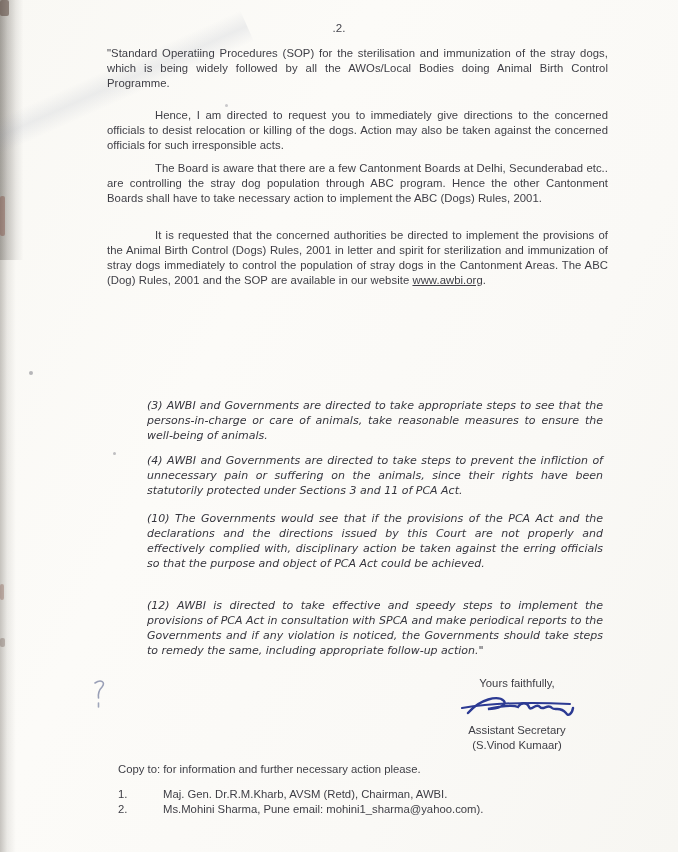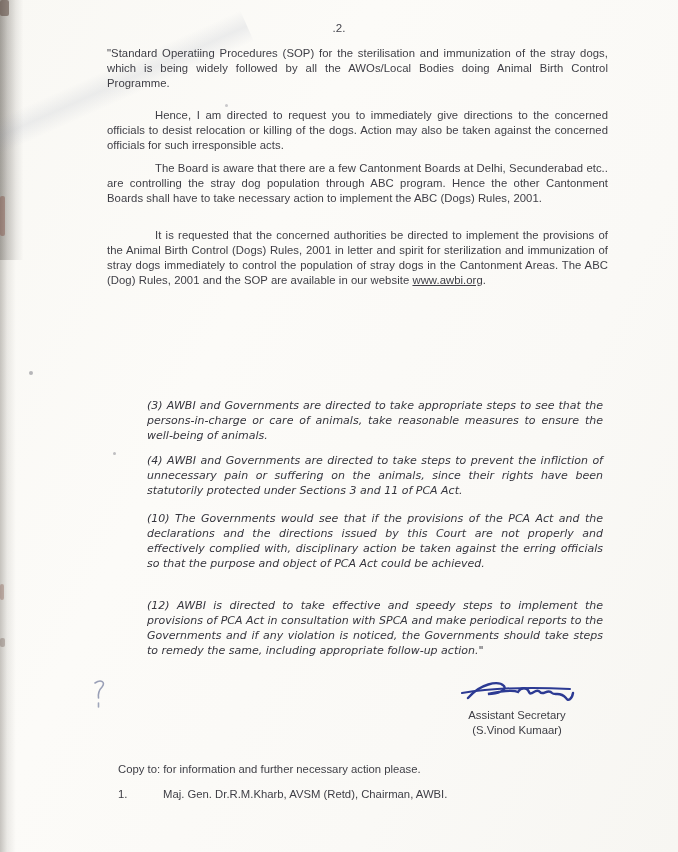--- a/index.html
+++ b/index.html
@@ -110,29 +110,33 @@
 
 
   <div class="pen-mark">
     <svg width="22" height="40" viewBox="0 0 22 40">
       <path d="M5,5 C11,1 16,4 12,9 C9,12 8,16 8.5,20" fill="none" stroke="rgba(120,128,160,0.75)" stroke-width="1.6" stroke-linecap="round"></path>
       <path d="M8.5,25 L8.5,29" fill="none" stroke="rgba(120,128,160,0.7)" stroke-width="1.6" stroke-linecap="round"></path>
     </svg>
   </div>
 
   <div class="sig-block">
+    <div>Yours faithfully,</div>
     <svg class="sig-svg" width="118" height="30" viewBox="0 0 118 30">
       <path d="M10,20 C22,6 40,2 46,8 C49,12 40,16 30,16 C44,13 56,12 60,14
                C63,9 69,9 71,14 C73,19 78,9 82,14 C85,18 90,10 94,15
                C97,18 102,13 108,20 C110,24 114,21 115,15" fill="none" stroke="#2c3a93" stroke-width="2.4" stroke-linecap="round"></path>
       <path d="M4,15 C34,10 74,9 112,11" fill="none" stroke="#2c3a93" stroke-width="2" stroke-linecap="round"></path>
     </svg>
     <div>Assistant Secretary</div>
     <div>(S.Vinod Kumaar)</div>
   </div>
 
   <div class="copy-heading">Copy to: for information and further necessary action please.</div>
 
   <div class="copy-item" style="top:788px">
     <span class="num">1.</span><span>Maj. Gen. Dr.R.M.Kharb, AVSM (Retd), Chairman, AWBI.</span>
   </div>
+  <div class="copy-item" style="top:803px">
+    <span class="num">2.</span><span>Ms.Mohini Sharma, Pune email: mohini1_sharma@yahoo.com).</span>
+  </div>
 
 </div>
 
 </body></html>

